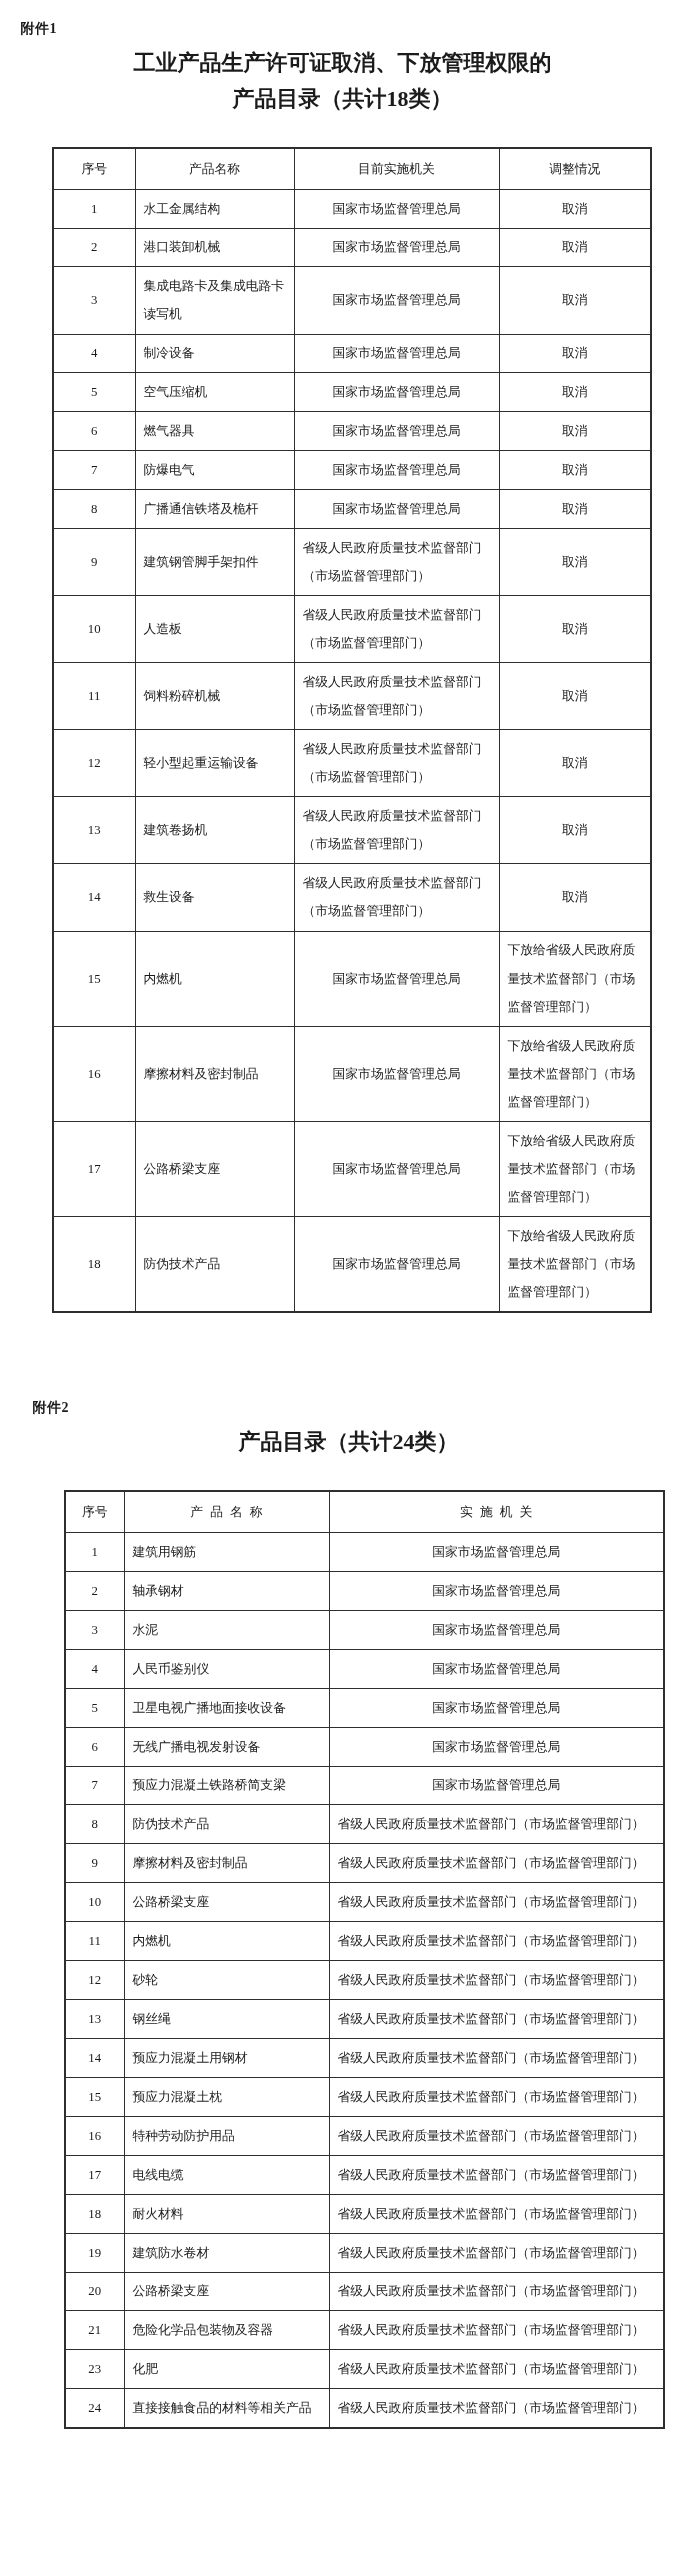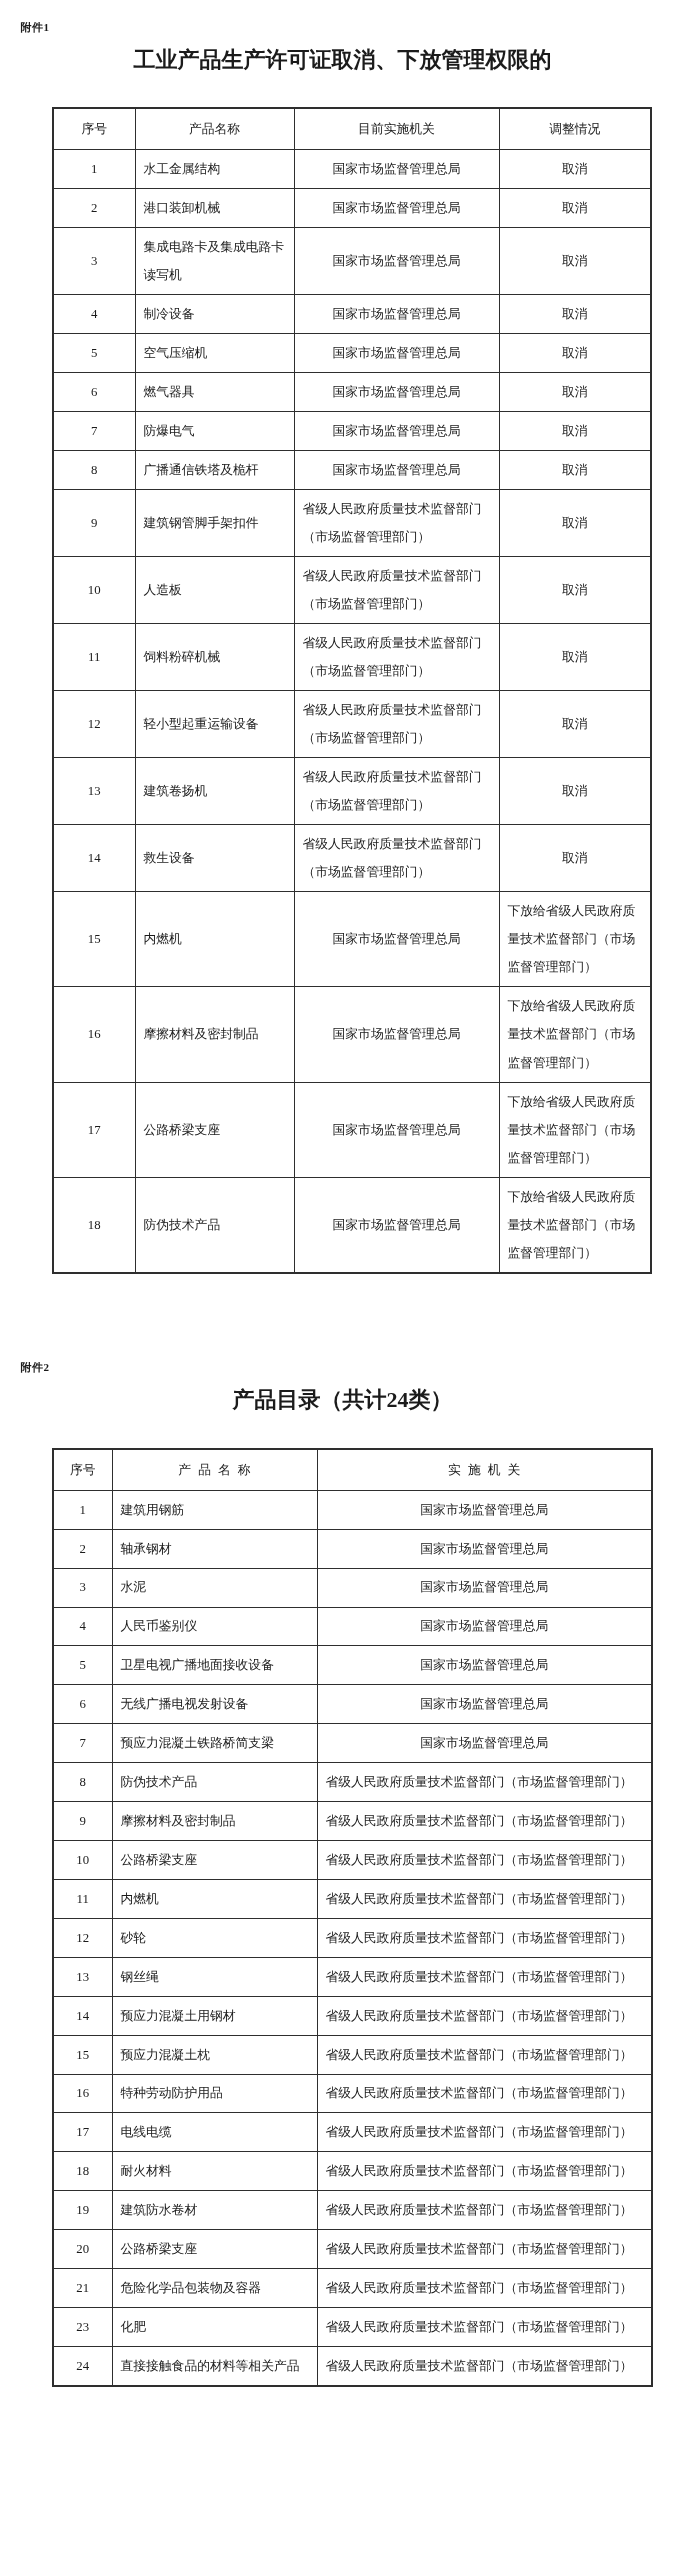--- a/index.html
+++ b/index.html
@@ -5,21 +5,21 @@
   html,body{margin:0;padding:0;background:#ffffff;}
   body{
     width:685px;min-height:2576px;
     font-family:"Liberation Serif","DejaVu Serif",serif;
     color:var(--text,#1b1b1b);
     -webkit-font-smoothing:antialiased;
   }
   .page{position:relative;width:685px;}
   .att-label{
     margin:19.6px 0 0 20.6px;
-    font-size:11px;font-weight:bold;letter-spacing:0.5px;
+    font-size:14px;font-weight:bold;letter-spacing:0.5px;
   }
   .doc-title{
     margin-top:7px;text-align:center;
     font-size:22px;font-weight:bold;line-height:1.65;
   }
   table.doc{
     border-collapse:collapse;table-layout:fixed;
     margin:29.5px 0 0 52px;width:599px;
     border:2px solid var(--border,#2e2e2e);
   }
@@ -27,31 +27,32 @@
     border:1px solid var(--border,#2e2e2e);
     font-size:12.8px;line-height:2.2;
     padding:4.9px 7.9px;vertical-align:middle;
     word-break:break-all;overflow-wrap:break-word;
   }
   table.doc th{font-weight:normal;text-align:center;padding:5.9px 3.9px;}
   table.t2 th.spread{letter-spacing:.55em;text-indent:.55em;}
   td.al-center{text-align:center;}
   td.al-left{text-align:left;}
   td.product{padding-left:12.8px;}
-  section.att2{margin-top:86px;}
+  section.att2{margin-top:86px;padding-left:12px;}
 </style>
 </head>
 <body style="background: rgb(255, 255, 255);">
 
 <div class="page">
 
   <section>
     <div class="att-label">附件1</div>
     <div class="doc-title">
       <div>工业产品生产许可证取消、下放管理权限的</div>
+      <div>产品目录（共计18类）</div>
     </div>
     <table class="doc t1">
       <colgroup>
         <col style="width:82px">
           <col style="width:159px">
         <col style="width:205px">
           <col style="width:152px">
       </colgroup>
     <thead>
           <tr>

